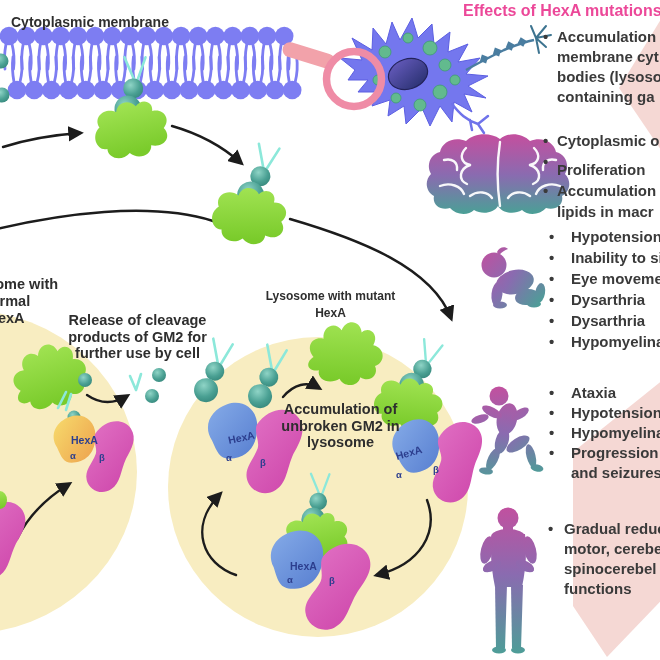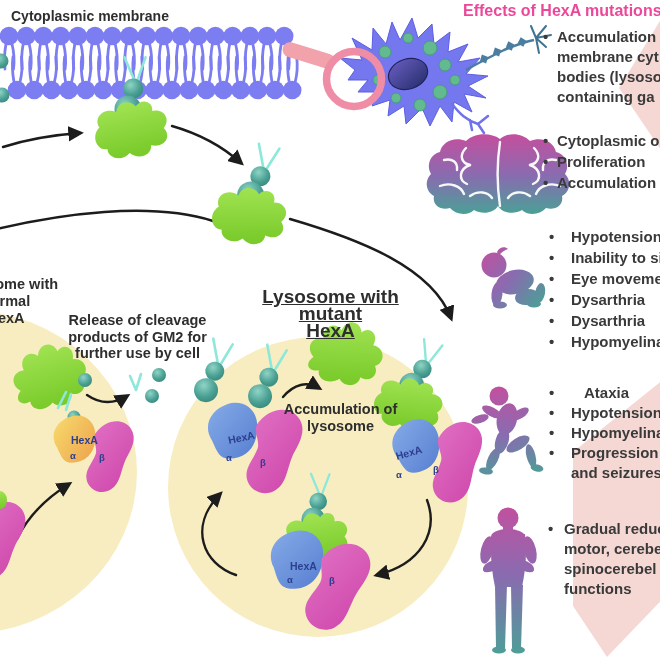--- a/index.html
+++ b/index.html
@@ -308,41 +308,42 @@
     <ellipse cx="492" cy="566" rx="10" ry="5" transform="rotate(-26 492 566)"></ellipse>
     <ellipse cx="530" cy="550" rx="6" ry="14" transform="rotate(-14 530 550)"></ellipse>
     <ellipse cx="525" cy="566" rx="10" ry="5" transform="rotate(26 525 566)"></ellipse>
     <path d="M495,585 L507,585 L505,648 L496,648 Z"></path>
     <path d="M511,585 L523,585 L521,648 L512,648 Z"></path>
     <ellipse cx="499" cy="650" rx="7" ry="3.5"></ellipse>
     <ellipse cx="518" cy="650" rx="7" ry="3.5"></ellipse>
   </g>
 </svg>
 
-<div class="lbl" style="left:11px;top:8px;font-size:14px;">Cytoplasmic membrane</div>
+<div class="lbl" style="left:11px;top:14px;font-size:14px;">Cytoplasmic membrane</div>
 
 
 <div class="lbl center" style="left:-70px;top:276px;width:152px;font-size:14.5px;line-height:17px;">
   <div>Lysosome with normal</div>
   <div>HexA</div>
 </div>
 
 <div class="lbl center" style="left:55px;top:312px;width:165px;font-size:14.5px;line-height:16.5px;">
   <div>Release of cleavage</div>
   <div>products of GM2 for</div>
   <div>further use by cell</div>
 </div>
 
-<div class="lbl center" style="left:248px;top:288px;width:165px;font-size:19px;line-height:17px;text-decoration:underline;">
+<div class="lbl center" style="left:248px;top:288px;width:165px;font-size:12px;line-height:17px;">
   <div>Lysosome with mutant</div>
   <div>HexA</div>
 </div>
 
 <div class="lbl center" style="left:258px;top:401px;width:165px;font-size:14.5px;line-height:16.5px;">
   <div>Accumulation of</div>
+  <div>unbroken GM2 in</div>
   <div>lysosome</div>
 </div>
 
 <div class="lbl" style="left:463px;top:2px;font-size:16px;color:#ec4899;">Effects of HexA mutations</div>
 
 <div class="fx-group" style="left:543px;top:27px;">
       <div class="fx-row">
         <span class="fx-dot" style="width: 14px; line-height: 20px;">•</span>
         <div>
           <div style="line-height: 20px;">Accumulation</div>
@@ -355,27 +356,28 @@
 <div class="fx-group" style="left:543px;top:130px;">
       <div class="fx-row">
         <span class="fx-dot" style="width: 14px; line-height: 21px;">•</span>
         <div>
           <div style="line-height: 21px;">Cytoplasmic o</div>
         </div>
       </div>
       <div class="fx-row">
         <span class="fx-dot" style="width: 14px; line-height: 21px;">•</span>
         <div>
-          <div style="line-height: 21px;">Proliferation</div>
+          <div style="line-height: 21px; margin-top: 8px;">Proliferation</div>
         </div>
       </div>
       <div class="fx-row">
         <span class="fx-dot" style="width: 14px; line-height: 21px;">•</span>
         <div>
           <div style="line-height: 21px;">Accumulation</div>
+          <div style="line-height: 21px;">lipids in macr</div>
         </div>
       </div>
     </div>
 <div class="fx-group" style="left:549px;top:226px;">
       <div class="fx-row">
         <span class="fx-dot" style="width: 22px; line-height: 21px;">•</span>
         <div>
           <div style="line-height: 21px;">Hypotension</div>
         </div>
       </div>
@@ -407,21 +409,21 @@
         <span class="fx-dot" style="width: 22px; line-height: 21px;">•</span>
         <div>
           <div style="line-height: 21px;">Hypomyelina</div>
         </div>
       </div>
     </div>
 <div class="fx-group" style="left:549px;top:383px;">
       <div class="fx-row">
         <span class="fx-dot" style="width: 22px; line-height: 20px;">•</span>
         <div>
-          <div style="line-height: 20px; margin-left: 13px;">Ataxia</div>
+          <div style="line-height: 20px;">Ataxia</div>
         </div>
       </div>
       <div class="fx-row">
         <span class="fx-dot" style="width: 22px; line-height: 20px;">•</span>
         <div>
           <div style="line-height: 20px;">Hypotension</div>
         </div>
       </div>
       <div class="fx-row">
         <span class="fx-dot" style="width: 22px; line-height: 20px;">•</span>

